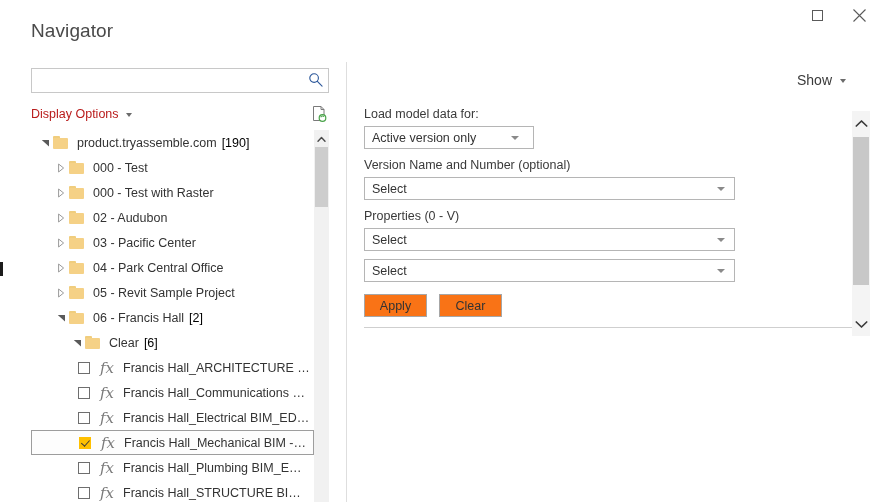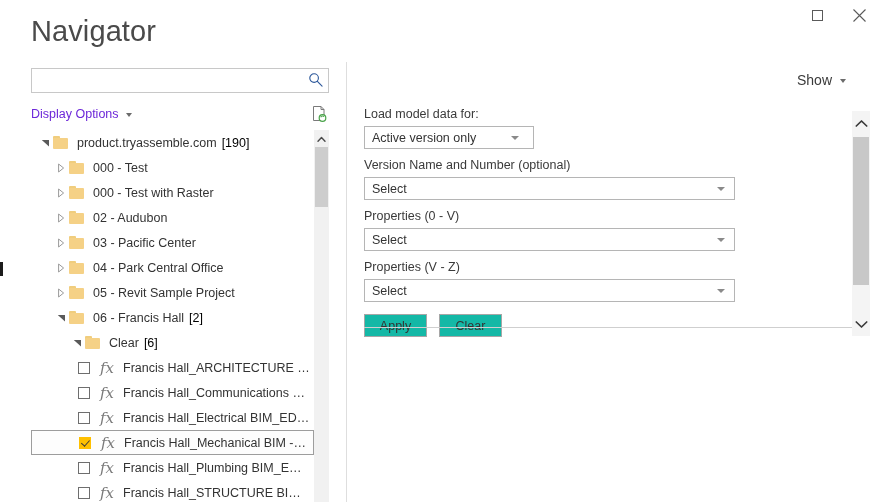--- a/index.html
+++ b/index.html
@@ -32,21 +32,21 @@
     align-items: center;
     justify-content: center;
     color: #5a5a5a;
   }
   .win-btn svg { display:block; }
 
   .page-title {
     position: absolute;
     left: 31px;
     top: 16px;
-    font-size: 29px;
+    font-size: 19px;
     font-weight: 400;
     color: #4a4a4a;
     letter-spacing: .1px;
     line-height: 30px;
   }
 
   
   .left-panel {
     position: absolute;
     left: 31px;
@@ -83,21 +83,21 @@
   }
 
   .display-options-row {
     position: relative;
     margin-top: 11px;
     width: 298px;
     height: 20px;
   }
   .display-options {
     font-size: 12.5px;
-    color: #6d28d9;
+    color: #b91c1c;
     display: inline-flex;
     align-items: center;
     gap: 7px;
     line-height: 20px;
   }
   .caret-down {
     width: 0; height: 0;
     border-left: 3.5px solid transparent;
     border-right: 3.5px solid transparent;
     border-top: 4px solid #6b6b6b;
@@ -303,21 +303,21 @@
 
   .btn-row {
     margin-top: 12px;
     display: flex;
     gap: 12px;
   }
   .btn {
     min-width: 63px;
     height: 23px;
     border: 1px solid #a6a6a6;
-    background: #14b8a6;
+    background: #f97316;
     font-family: "Liberation Sans", sans-serif;
     font-size: 12.5px;
     color: #333;
     display: flex;
     align-items: center;
     justify-content: center;
     box-sizing: border-box;
     padding: 0 12px;
   }
   .h-divider {
@@ -597,21 +597,20 @@
         </div>
       </div>
       <div class="field-group">
         <div class="field-label">Properties (0 - V)</div>
         <div class="combo wide">
           <span>Select</span>
           <span class="arrow"></span>
         </div>
       </div>
       <div class="field-group">
-        <div class="field-label">Properties (V - Z)</div>
         <div class="combo wide">
           <span>Select</span>
           <span class="arrow"></span>
         </div>
       </div>
       <div class="btn-row">
         <div class="btn">Apply</div>
         <div class="btn">Clear</div>
       </div>
     </div>

